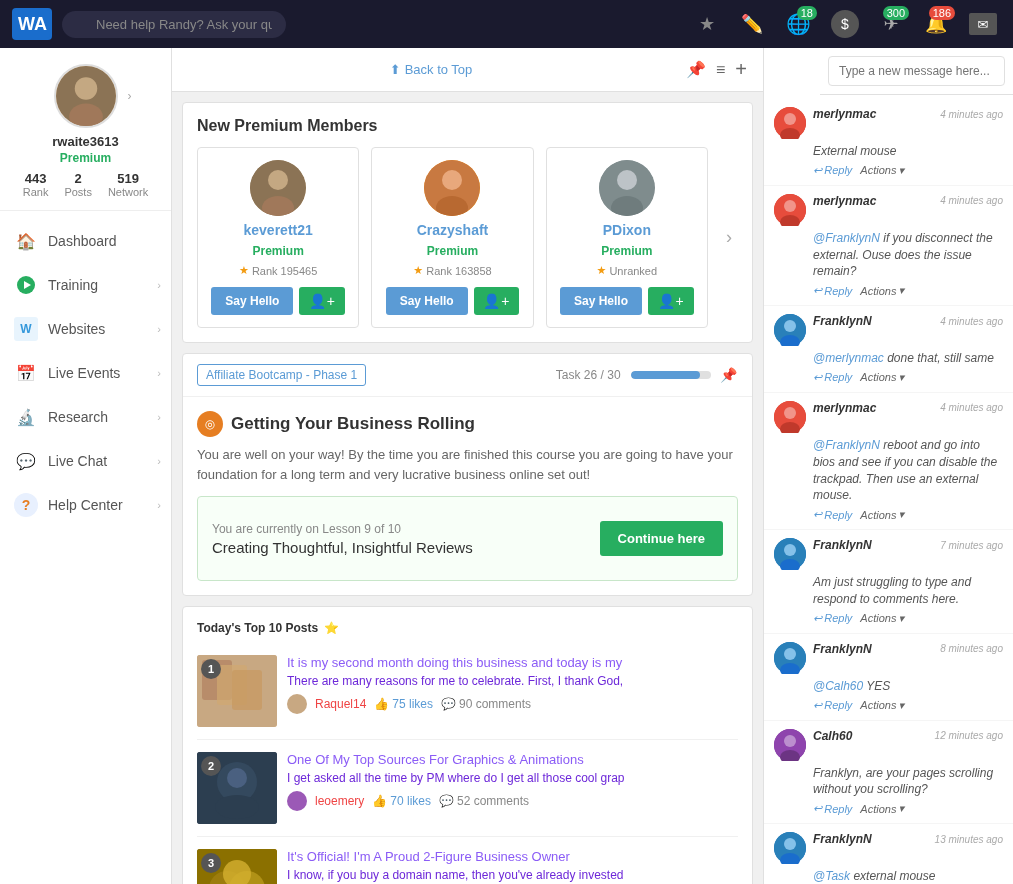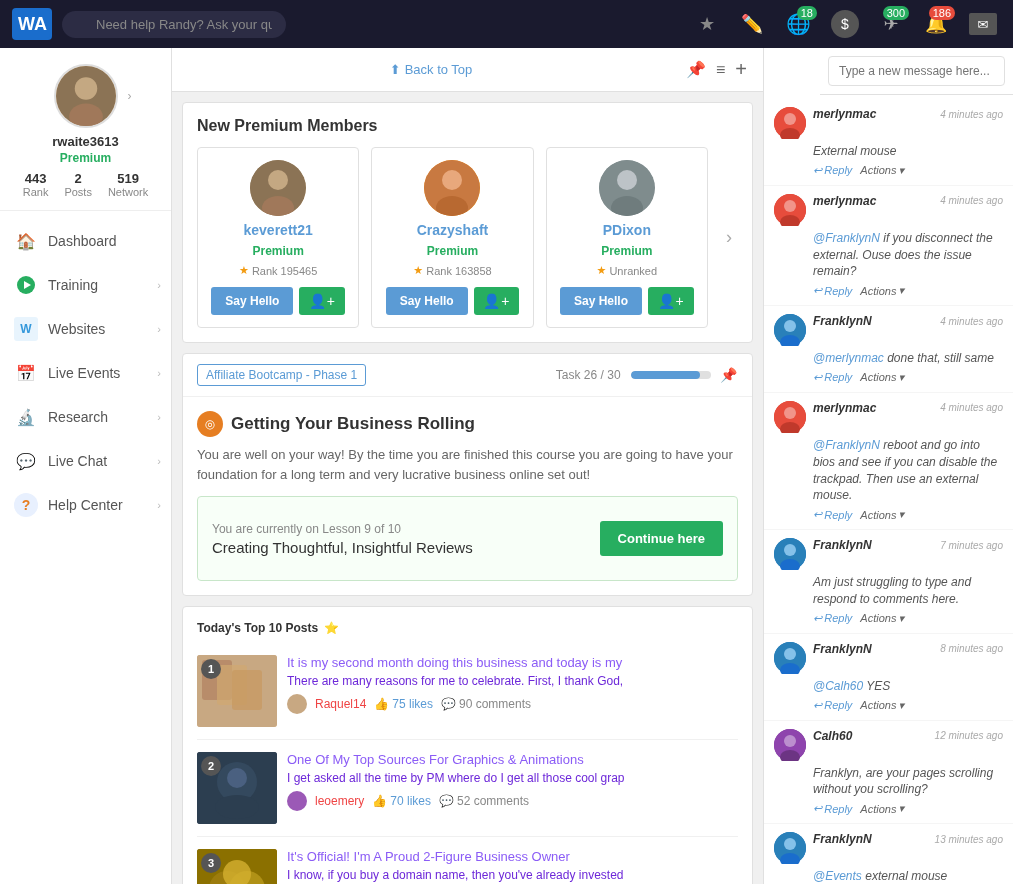--- a/index.html
+++ b/index.html
@@ -925,20 +925,20 @@
                 <ellipse cx="16" cy="28" rx="10" ry="7" fill="#1a6dcc"></ellipse>
               </svg>
           </div>
           <div class="chat-msg-top">
             <div class="chat-msg-name-row">
               <span class="chat-msg-name">FranklynN</span>
               <span class="chat-msg-time">13 minutes ago</span>
             </div>
           </div>
         </div>
-        <div class="chat-msg-text"><span class="mention">@Events</span> external mouse</div>
+        <div class="chat-msg-text"><span class="mention">@Task</span> external mouse</div>
 
       </div>
 
     </div>
   </div>
 
 </div>
 
 </body></html>

